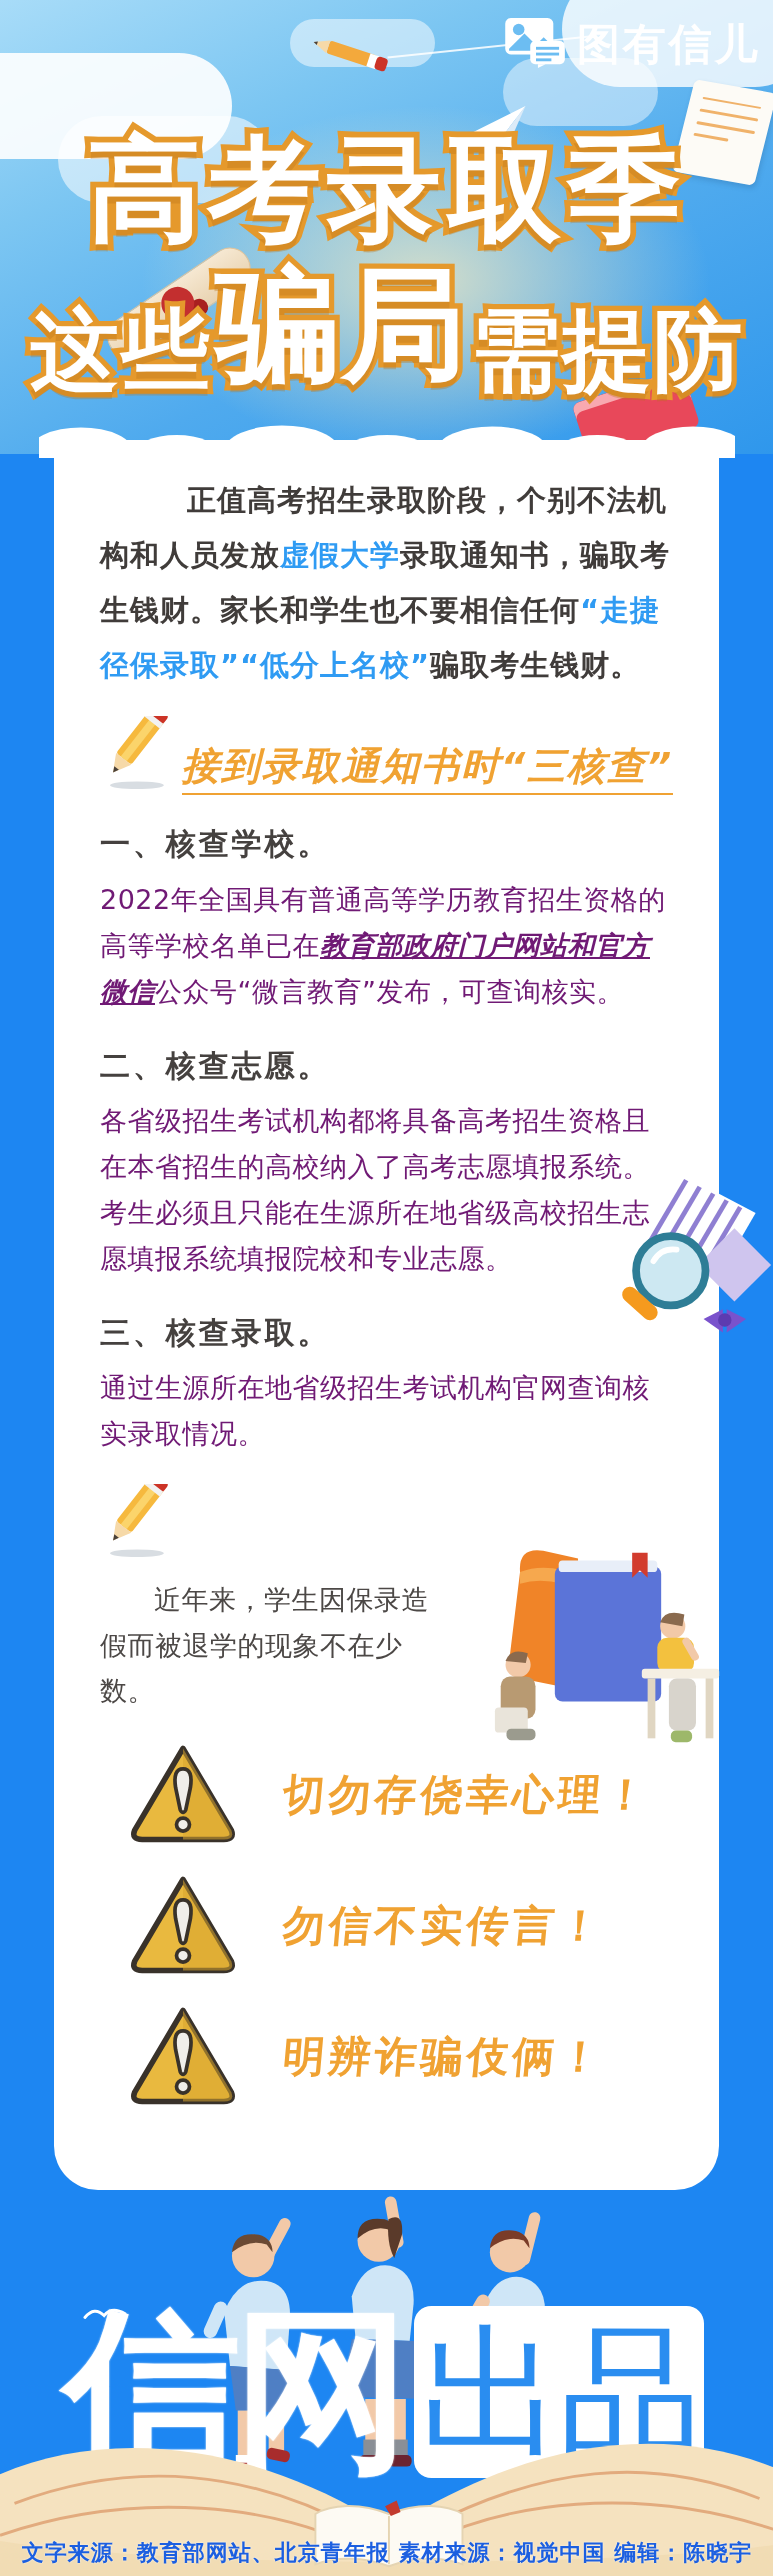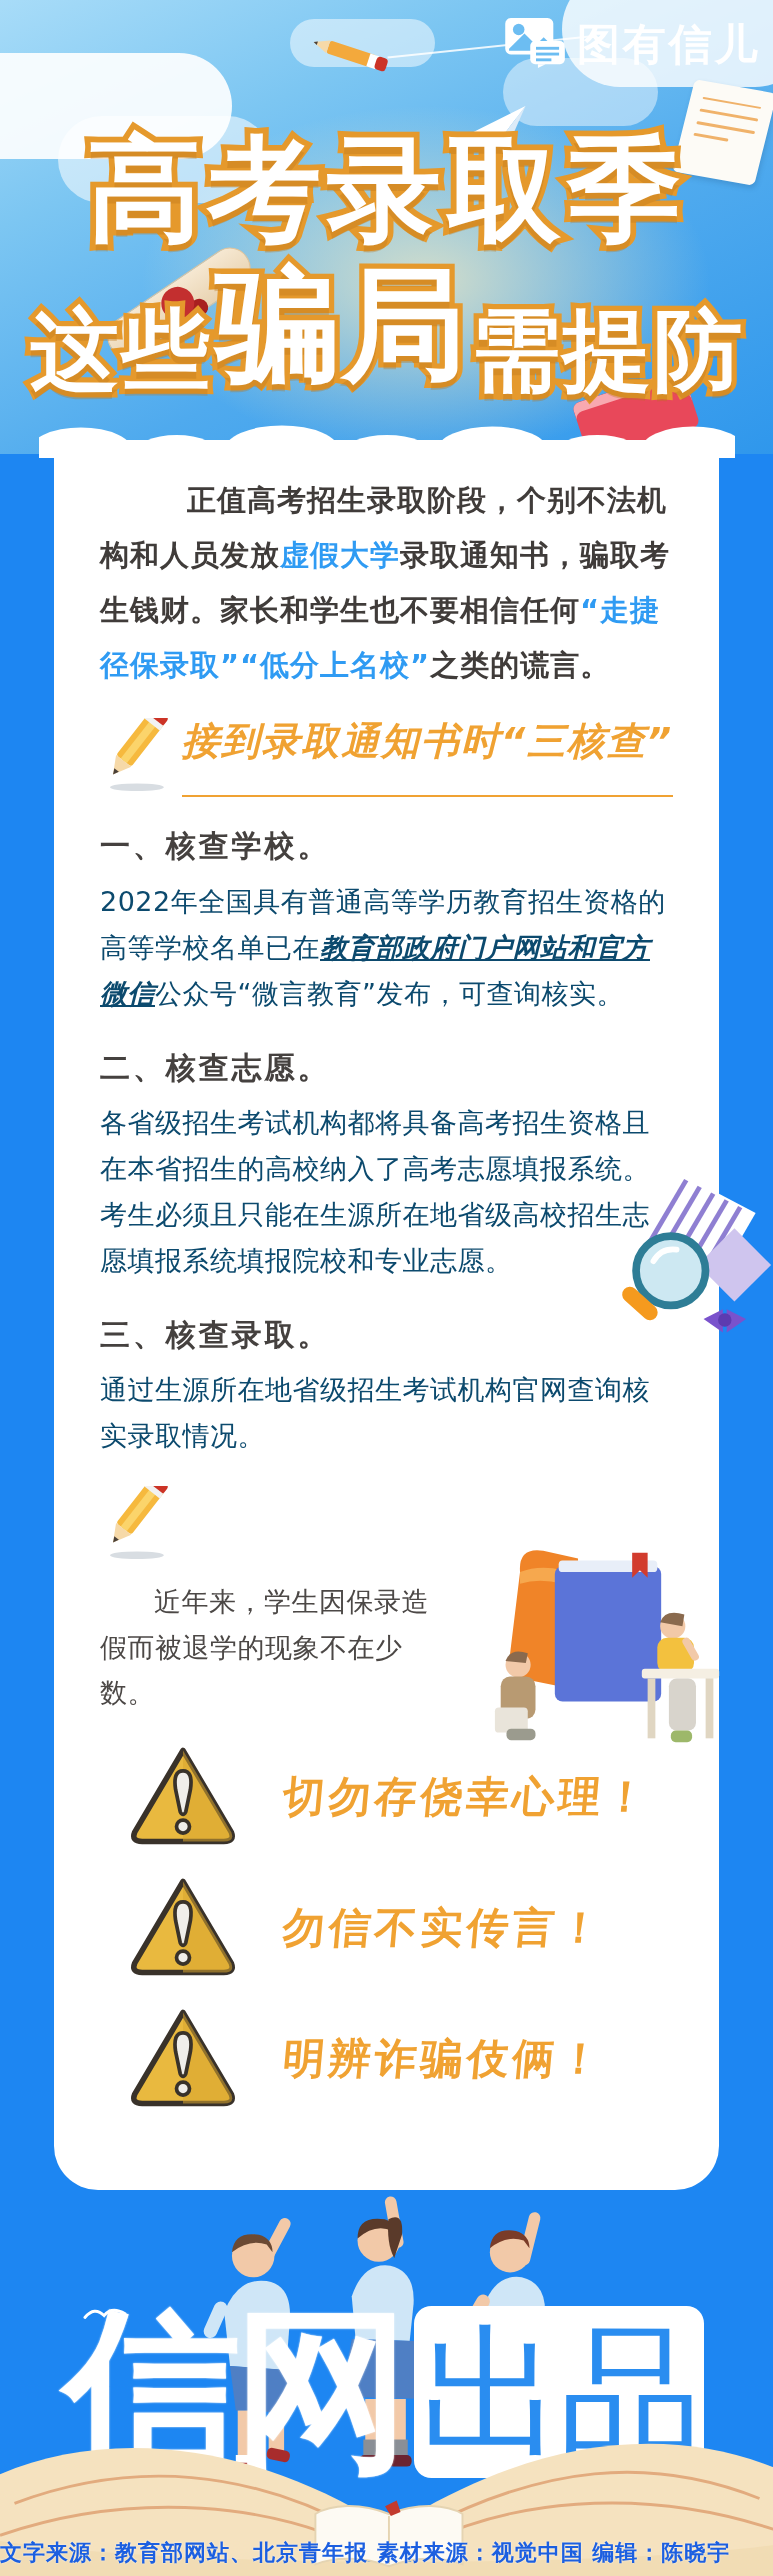--- a/index.html
+++ b/index.html
@@ -52,25 +52,25 @@
   .card-clouds { position:absolute; left:39px; top:414px; width:696px; height:44px; }
   .card { position:absolute; left:54px; top:440px; width:665px; height:1750px; background:#ffffff;
           border-radius:13.5px 13.5px 44px 44px; padding:33px 46px 0 46px; }
 
   .intro { font-size:29px; font-weight:700; color:#403c3a; line-height:1.9; text-indent:3em; letter-spacing:1px; }
   .hl { color:#2f9bf3; }
 
   .sec { display:flex; align-items:flex-end; gap:11.6px; margin-top:23px; }
   .sec.sec2 { margin-top:27px; }
   .sec-text { flex:1; font-size:38px; font-weight:900; font-style:italic; color:#f0a232;
-              letter-spacing:1.9px; border-bottom:2.9px solid #f0a232; padding-bottom:28px; white-space:nowrap; }
+              letter-spacing:1.9px; border-bottom:2.9px solid #f0a232; padding-bottom:1px; white-space:nowrap; }
 
   .item-title { margin-top:29px; font-size:30px; font-weight:900; color:#45413f; letter-spacing:2.9px; }
   .item-title.mt2 { margin-top:31px; }
-  .item-body { margin-top:11.6px; font-size:27px; color:#0c4a6e; line-height:1.7; letter-spacing:0.5px; }
+  .item-body { margin-top:11.6px; font-size:27px; color:#701a75; line-height:1.7; letter-spacing:0.5px; }
   .em-link { font-weight:800; font-style:italic; text-decoration:underline; }
 
   .study-para { margin-top:13.5px; font-size:27px; color:#4c4846; line-height:1.7; text-indent:2em; padding-right:242px; letter-spacing:0.5px; }
   .study-para.p2 { margin-top:5.8px; }
   .study-para .hl { font-weight:700; }
 
   .warnings { margin-top:27px; display:flex; flex-direction:column; gap:23px; }
   .warning-row { display:flex; align-items:center; gap:44px; padding-left:27px; }
   .warning-text { font-size:42px; font-weight:900; color:#f0a232; letter-spacing:3.9px; transform:skewX(-5deg); }
 
@@ -85,21 +85,21 @@
   .gull.g1 { left:83px; top:114px; }
   .gull.g2 { left:644px; top:132px; }
 
   .pub { position:absolute; left:64px; top:114px; display:flex; align-items:center; gap:9.7px; }
   .pub-cn { font-size:176px; font-weight:900; color:#ffffff; letter-spacing:-5.8px; line-height:1;
             text-shadow:0 0 1.9px #fff; }
   .pub-box { width:290px; height:172px; background:#ffffff; border-radius:17.4px; display:flex; align-items:center; justify-content:center; }
   .pub-box span { font-size:143px; font-weight:400; color:#2a8df0; letter-spacing:-3.9px; line-height:1; }
 
   .ground { position:absolute; left:0; bottom:0; width:774px; height:155px; }
-  .credits { position:absolute; left:0; bottom:7.7px; width:100%; 
+  .credits { position:absolute; left:0; bottom:7.7px; width:100%; text-align:center;
              font-size:22px; font-weight:800; color:#1c5fe0; letter-spacing:1px; z-index:5;
              text-shadow:0 0 1.9px rgba(255,255,255,.9); }
 </style>
 </head>
 <body>
 
 <div class="poster">
 
   <div class="sky">
     <div class="cloud c1"></div>
@@ -177,21 +177,21 @@
         <ellipse cx="360" cy="42" rx="48" ry="20"></ellipse>
         <ellipse cx="470" cy="38" rx="58" ry="25"></ellipse>
         <ellipse cx="580" cy="42" rx="46" ry="20"></ellipse>
         <ellipse cx="680" cy="38" rx="55" ry="25"></ellipse>
       </g>
     </svg>
   </div>
 
   <div class="card">
 
-    <p class="intro"><span>正值高考招生录取阶段，个别不法机构和人员发放</span><span class="hl">虚假大学</span><span>录取通知书，骗取考生钱财。家长和学生也不要相信任何</span><span class="hl">“走捷径保录取”“低分上名校”</span><span>之类的谎言。</span></p>
+    <p class="intro"><span>正值高考招生录取阶段，个别不法机构和人员发放</span><span class="hl">虚假大学</span><span>录取通知书，骗取考生钱财。家长和学生也不要相信任何</span><span class="hl">“走捷径保录取”“低分上名校”</span><span>骗取考生钱财。</span></p>
 
     <div class="sec">
       <span>
         <svg width="70" height="75" viewBox="0 0 72 78">
           <ellipse cx="38" cy="72" rx="28" ry="4" fill="#d8dde2"></ellipse>
           <g transform="rotate(38 36 36)">
             <rect x="22" y="-6" width="20" height="56" rx="3" fill="#f6b93e"></rect>
             <rect x="28" y="-6" width="8" height="56" fill="#fbd46b"></rect>
             <rect x="22" y="-14" width="20" height="12" rx="4" fill="#cc3326"></rect>
             <rect x="22" y="-4" width="20" height="6" fill="#f2f2f2"></rect>

